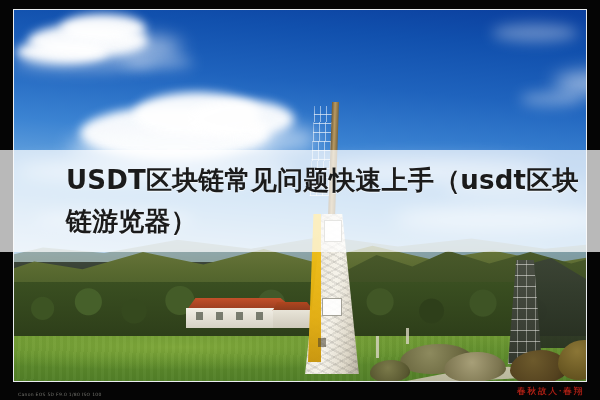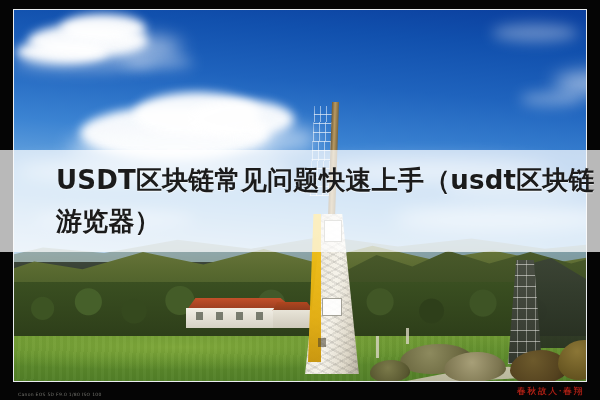--- a/index.html
+++ b/index.html
@@ -289,21 +289,21 @@
     left: 0;
     right: 0;
     top: 150px;
     height: 102px;
     background: rgba(255, 255, 255, .72);
     z-index: 6;
     display: flex;
     align-items: center;
   }
   .title-text {
-    margin: 0;
+    margin: 10px;
     padding: 0 0 0 56px;
     font-family: "DejaVu Sans", "Liberation Sans", sans-serif;
     font-weight: 700;
     font-size: 26px;
     line-height: 41px;
     letter-spacing: .2px;
     color: #1b1b1b;
     white-space: pre-wrap;
     text-shadow: 0 1px 0 rgba(255,255,255,.55);
   }

